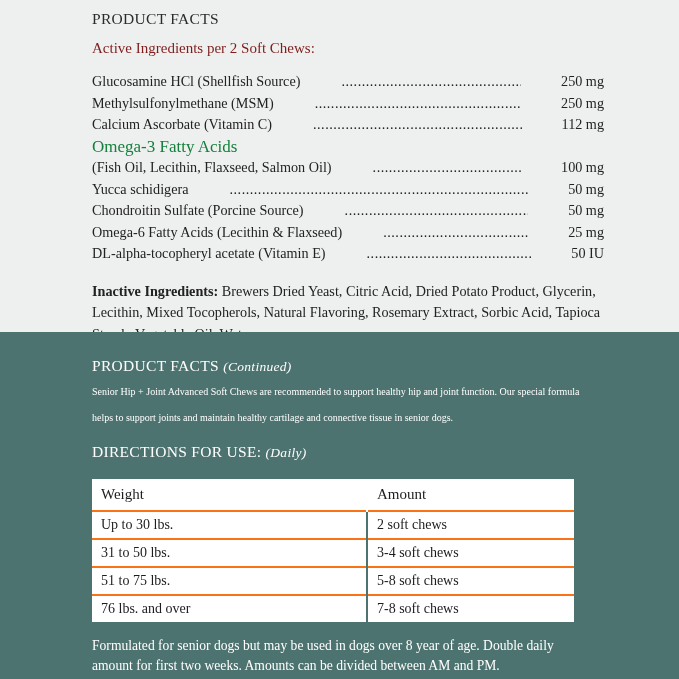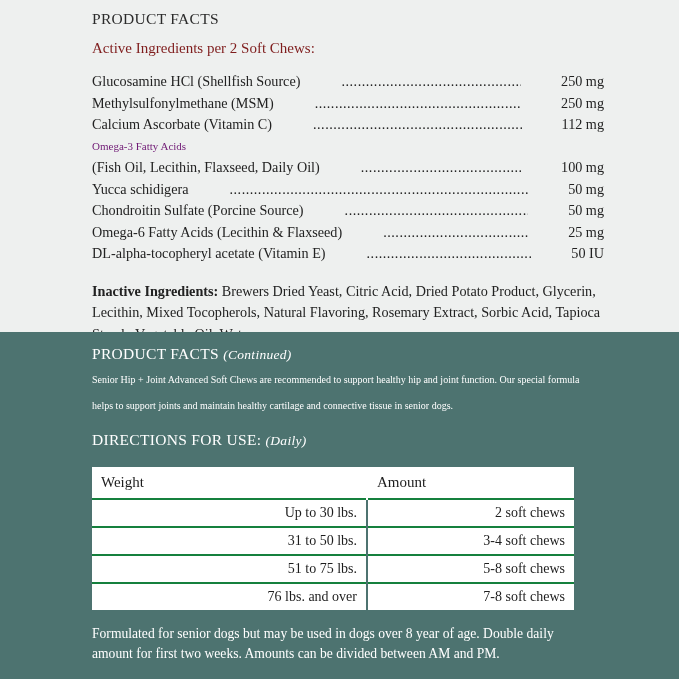--- a/index.html
+++ b/index.html
@@ -66,22 +66,22 @@
   .ing-dots {
     flex: 1 1 auto;
     overflow: hidden;
     white-space: nowrap;
     letter-spacing: .5px;
     color: #222;
     padding: 0 1px;
   }
   .ing-amount { flex: 0 0 auto; text-align: right; }
   .ing-plain {
-    font-size: 11px;
-    color: #701a75;
+    font-size: 17px;
+    color: #15803d;
     line-height: 21.5px;
   }
   .inactive {
     margin-top: 16px;
     font-size: 14.2px;
     color: #222;
     line-height: 21.5px;
   }
   .inactive b { font-weight: bold; }
 
@@ -92,21 +92,21 @@
     top: 332px;
     width: 679px;
     height: 347px;
     background: #4d7370;
     color: #ffffff;
     box-sizing: border-box;
   }
   .bottom-inner {
     position: absolute;
     left: 92px;
-    top: 13px;
+    top: 25px;
     width: 500px;
   }
   .pf2-line {
     font-size: 15.5px;
     letter-spacing: .3px;
     margin-bottom: 4px;
   }
   .pf2-cont {
     font-style: italic;
     font-size: 13.5px;
@@ -138,22 +138,21 @@
     text-align: left;
     padding: 5px 9px;
     font-weight: normal;
   }
   table.dir-table th {
     font-size: 15px;
     padding-top: 7px;
     padding-bottom: 7px;
   }
   table.dir-table td {
-    border-top: 2px solid #15803d;
-    text-align: right;
+    border-top: 2px solid #f97316;
   }
   table.dir-table td.first,
   table.dir-table th.first { width: 256px; }
   table.dir-table td.second {
     border-left: 2px solid #4d7370;
   }
   table.dir-table th.second {
     border-left: 2px solid #ffffff;
   }
   .dir-note {
@@ -183,21 +182,21 @@
           <span class="ing-dots">..................................................................................................</span>
           <span class="ing-amount">250 mg</span>
         </li>
         <li class="ing-row">
           <span class="ing-name">Calcium Ascorbate (Vitamin C)</span>
           <span class="ing-dots">..................................................................................................</span>
           <span class="ing-amount">112 mg</span>
         </li>
         <li class="ing-plain">Omega-3 Fatty Acids</li>
         <li class="ing-row">
-          <span class="ing-name">(Fish Oil, Lecithin, Flaxseed, Daily Oil)</span>
+          <span class="ing-name">(Fish Oil, Lecithin, Flaxseed, Salmon Oil)</span>
           <span class="ing-dots">..................................................................................................</span>
           <span class="ing-amount">100 mg</span>
         </li>
         <li class="ing-row">
           <span class="ing-name">Yucca schidigera</span>
           <span class="ing-dots">..................................................................................................</span>
           <span class="ing-amount">50 mg</span>
         </li>
         <li class="ing-row">
           <span class="ing-name">Chondroitin Sulfate (Porcine Source)</span>

